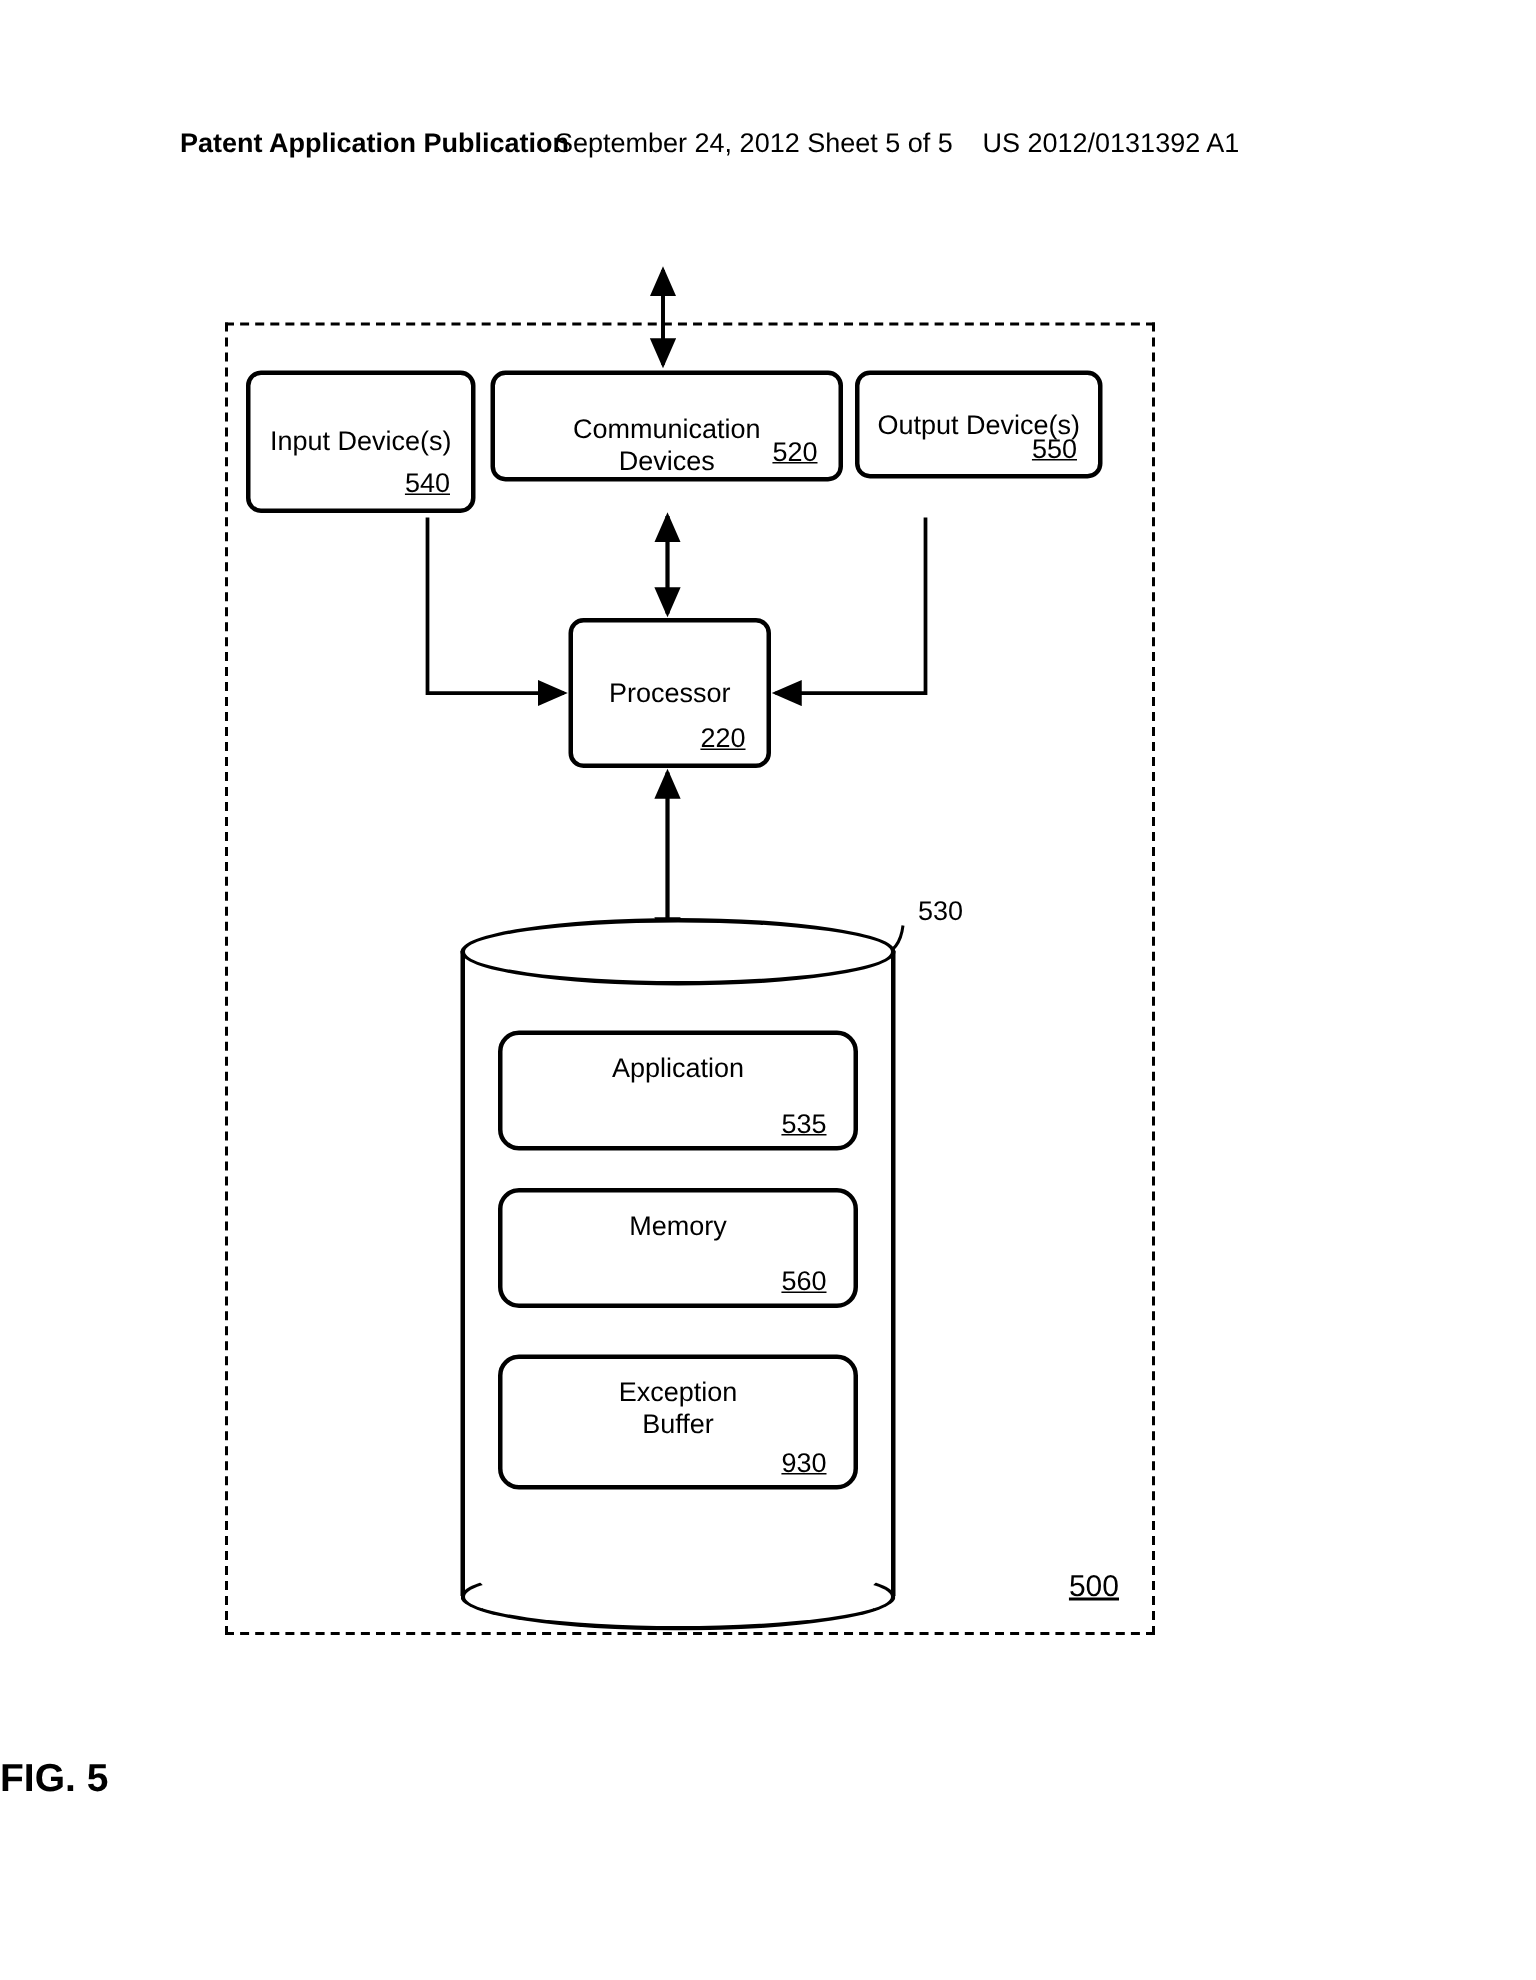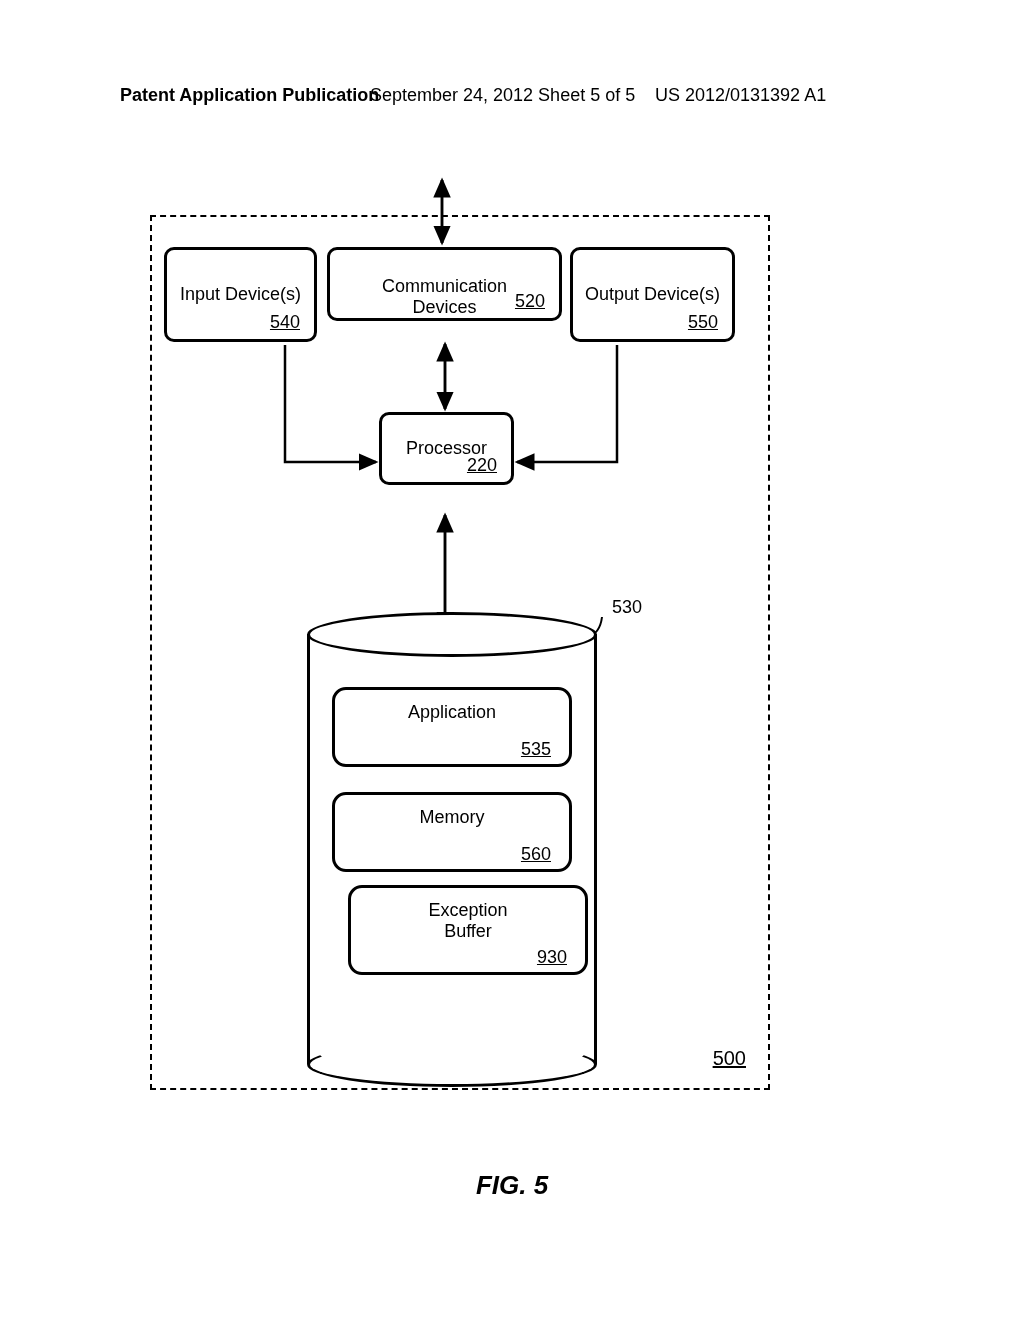--- a/index.html
+++ b/index.html
@@ -45,22 +45,22 @@
     }
     .ref {
       text-decoration: underline;
       font-size: 18px;
       position: absolute;
       bottom: 6px;
       right: 14px;
     }
     .box-input { top: 30px; left: 12px; width: 153px; height: 95px; }
     .box-comm { top: 30px; left: 175px; width: 235px; height: 74px; justify-content: flex-end; }
-    .box-output { top: 30px; left: 418px; width: 165px; height: 95px; }
-    .box-processor { top: 195px; left: 227px; width: 135px; height: 73px; justify-content: center; }
+    .box-output { top: 30px; left: 418px; width: 165px; height: 72px; }
+    .box-processor { top: 195px; left: 227px; width: 135px; height: 100px; justify-content: center; }
     .cylinder {
       position: absolute;
       top: 395px;
       left: 155px;
       width: 232px;
       height: 455px;
     }
     .cyl-body {
       position: absolute;
       top: 22px;
@@ -100,42 +100,41 @@
       background: white;
       text-align: center;
       font-size: 18px;
       left: 25px;
       width: 240px;
       z-index: 3;
     }
     .inner-box .ref { bottom: 4px; right: 18px; }
     .app-box { top: 75px; height: 80px; }
     .mem-box { top: 180px; height: 80px; }
-    .exc-box { top: 273px; height: 90px; margin-left: 16px; }
+    .exc-box { top: 291px; height: 90px; }
     .inner-label { padding-top: 12px; }
     .cyl-label {
       position: absolute;
       top: 380px;
       left: 460px;
       font-size: 18px;
     }
     .sys-label {
       position: absolute;
       bottom: 18px;
       right: 22px;
       font-size: 20px;
       text-decoration: underline;
     }
     .fig-label {
       position: absolute;
       top: 1170px;
       left: 0;
       width: 100%;
-      text-align: center;
-      font-style: italic;
+      text-align: left;
       font-weight: bold;
       font-size: 26px;
     }
     svg.arrows {
       position: absolute;
       top: 0;
       left: 0;
       width: 100%;
       height: 100%;
       pointer-events: none;

